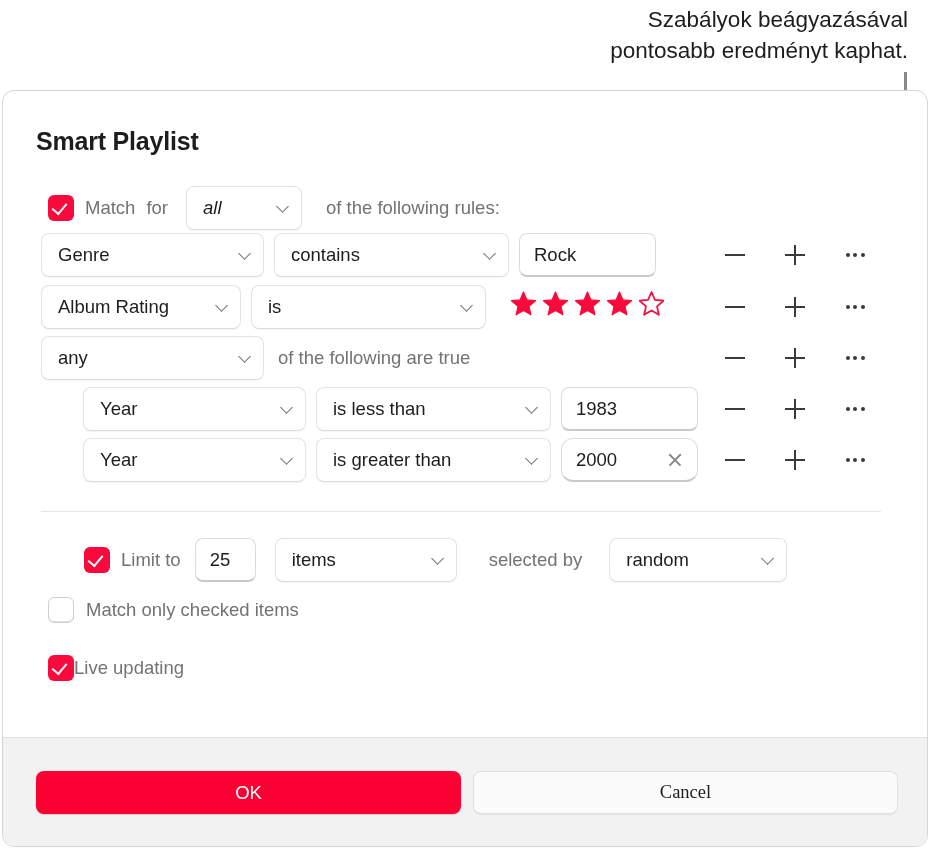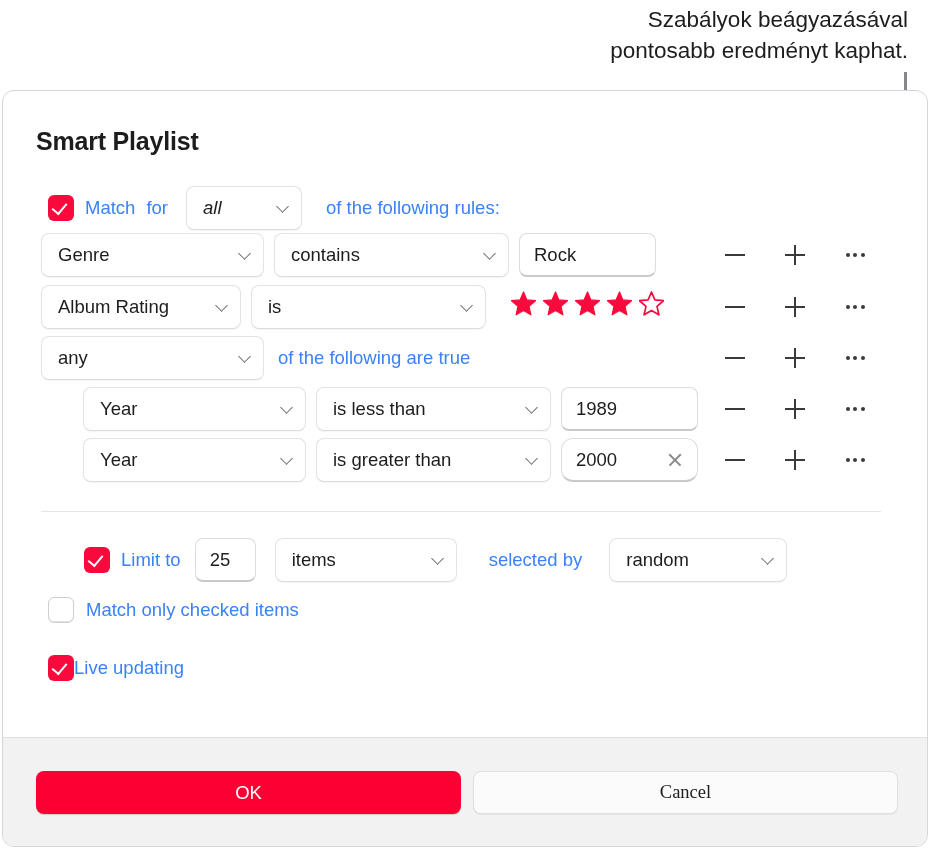--- a/index.html
+++ b/index.html
@@ -94,21 +94,21 @@
     position: absolute;
     left: 7px; top: 5px;
     width: 9px; height: 14px;
     border: 2.6px solid #ffffff;
     border-top: none; border-left: none;
     transform: rotate(40deg);
   }
 
   .field-label {
     font-size: 18.5px;
-    color: #3b82f6;
+    color: #737373;
     white-space: nowrap;
   }
 
   .select {
     position: relative;
     height: 44px;
     background: #ffffff;
     border: 1px solid #e3e3e3;
     border-bottom-color: #dcdcdc;
     border-radius: 8px;
@@ -327,21 +327,21 @@
         <div class="flexrow" style="gap:0;">
           <div class="select" style="width:223px;">
             <span>Year</span>
             <span class="chev"></span>
           </div>
           <div class="select" style="width:235px; margin-left:10px;">
             <span>is less than</span>
             <span class="chev"></span>
           </div>
           <div class="textinput" style="width:137px; margin-left:10px;">
-            <span class="val">1989</span>
+            <span class="val">1983</span>
           </div>
         </div>
       </div>
 
       <div class="abs" style="left:80px; top:347px;">
         <div class="flexrow" style="gap:0;">
           <div class="select" style="width:223px;">
             <span>Year</span>
             <span class="chev"></span>
           </div>

